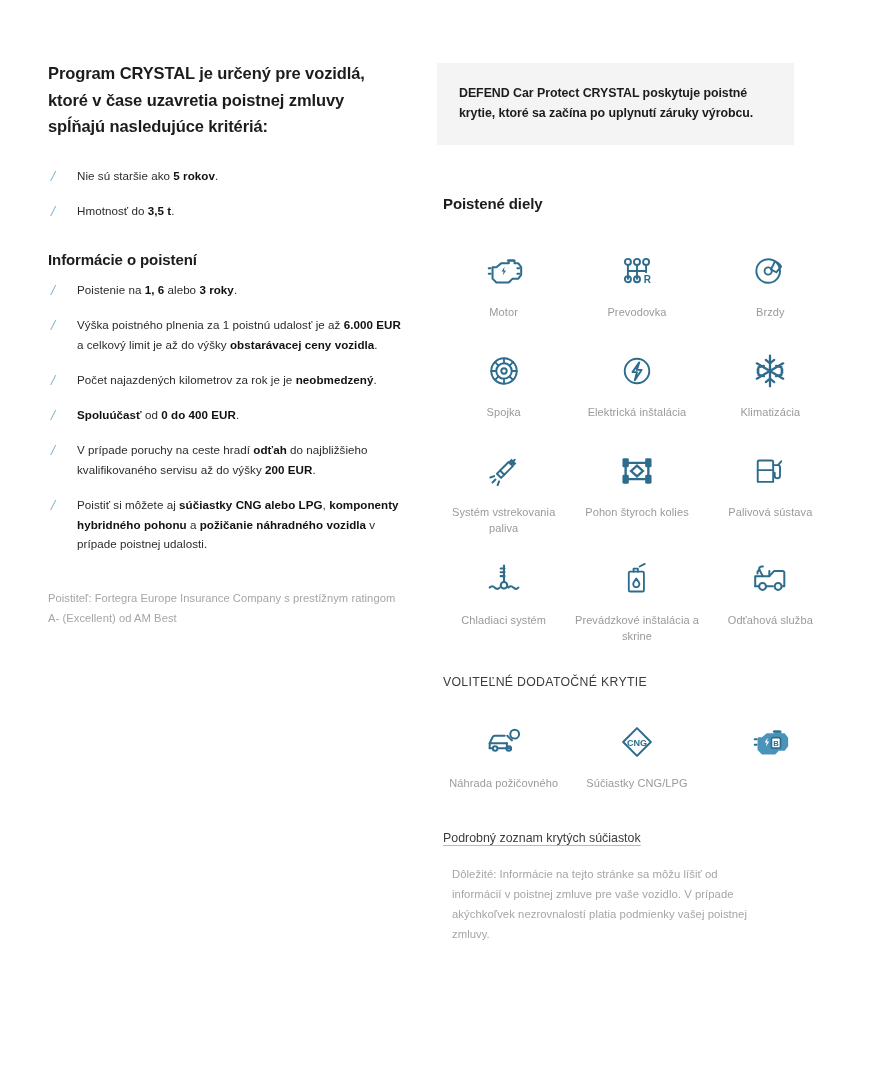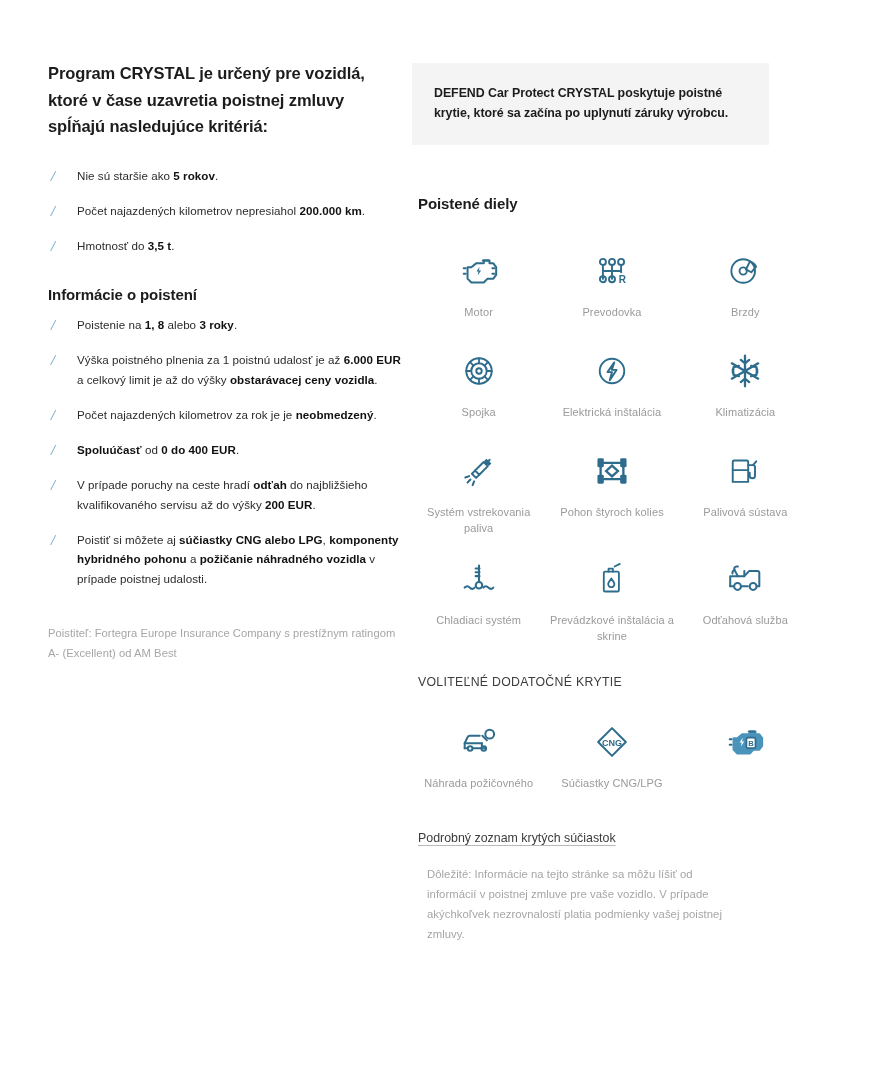--- a/index.html
+++ b/index.html
@@ -66,21 +66,21 @@
     margin-top: 35px;
     font-size: 11.2px;
     line-height: 1.78;
     color: #a6a6a6;
     letter-spacing: 0.05px;
   }
 
   
   .right-col {
     position: absolute;
-    left: 412px; top: 63px;
+    left: 437px; top: 63px;
     width: 400px;
   }
   .callout {
     background: #f4f4f4;
     width: 357px;
     padding: 20px 22px 22px 22px;
     font-size: 12.4px;
     font-weight: bold;
     line-height: 1.62;
     color: #1c1c1c;
@@ -153,28 +153,27 @@
 <body>
 
 <div class="page">
 
   <div class="left-col">
 
     <h1 class="lead-title">Program CRYSTAL je určený pre vozidlá, ktoré v čase uzavretia poistnej zmluvy spĺňajú nasledujúce kritériá:</h1>
 
     <ul class="slash-list" id="criteria-list">
         <li><span>Nie sú staršie ako </span><b>5 rokov</b><span>.</span></li>
-        <li><span>Počet najazdených kilometrov nepresiahol </span><b>200.000 km</b><span>.</span></li>
         <li><span>Hmotnosť do </span><b>3,5 t</b><span>.</span></li>
       </ul>
 
     <h2 class="sec-title">Informácie o poistení</h2>
 
     <ul class="slash-list" id="info-list">
-        <li><span>Poistenie na </span><b>1, 8</b><span> alebo </span><b>3 roky</b><span>.</span></li>
+        <li><span>Poistenie na </span><b>1, 6</b><span> alebo </span><b>3 roky</b><span>.</span></li>
         <li><span>Výška poistného plnenia za 1 poistnú udalosť je až </span><b>6.000 EUR</b><span> a celkový limit je až do výšky </span><b>obstarávacej ceny vozidla</b><span>.</span></li>
         <li><span>Počet najazdených kilometrov za rok je je </span><b>neobmedzený</b><span>.</span></li>
         <li><b>Spoluúčasť</b><span> od </span><b>0 do 400 EUR</b><span>.</span></li>
         <li><span>V prípade poruchy na ceste hradí </span><b>odťah</b><span> do najbližšieho kvalifikovaného servisu až do výšky </span><b>200 EUR</b><span>.</span></li>
         <li><span>Poistiť si môžete aj </span><b>súčiastky CNG alebo LPG</b><span>, </span><b>komponenty hybridného pohonu</b><span> a </span><b>požičanie náhradného vozidla</b><span> v prípade poistnej udalosti.</span></li>
       </ul>
 
     <p class="insurer-note">Poistiteľ: Fortegra Europe Insurance Company s prestížnym ratingom A- (Excellent) od AM Best</p>
   </div>
 

